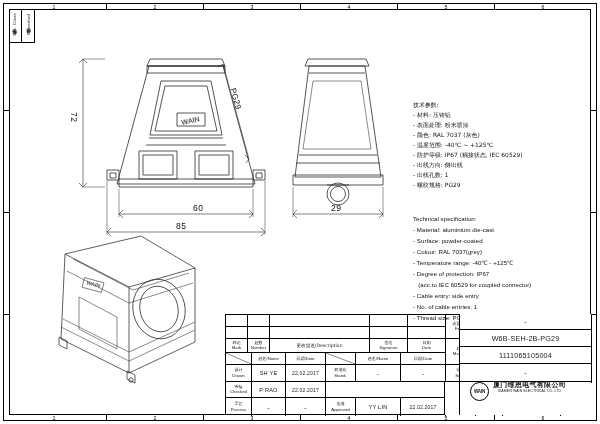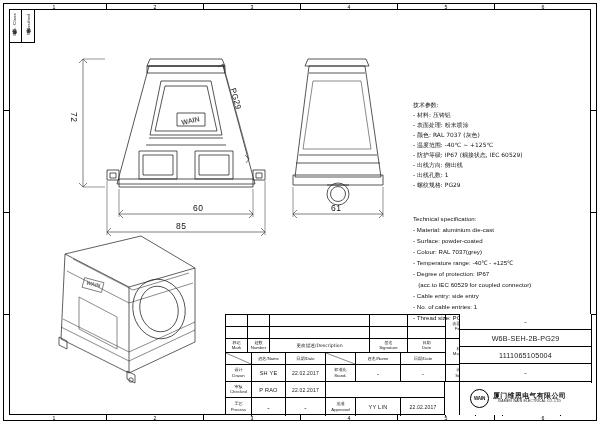--- a/index.html
+++ b/index.html
@@ -199,21 +199,21 @@
         </g>
       </g>
 
       <text x="182" y="114" font-family="Liberation Sans, sans-serif" font-size="7" font-weight="bold" fill="#555" text-anchor="middle" transform="rotate(-12 182 114)">WAIN</text>
       <text x="84" y="277" font-family="Liberation Sans, sans-serif" font-size="5.5" font-weight="bold" fill="#666" text-anchor="middle" transform="rotate(15 84 277)">WAIN</text>
     </svg>
 
     <div class="dim-txt rot" style="left:60px;top:103px;">72</div>
     <div class="dim-txt" style="left:170px;top:194px;margin-left:14px;">60</div>
     <div class="dim-txt" style="left:167px;top:212px;">85</div>
-    <div class="dim-txt" style="left:322px;top:194px;">61</div>
+    <div class="dim-txt" style="left:322px;top:194px;">29</div>
     <div class="dim-txt" style="left:228px;top:78px;transform:rotate(74deg);transform-origin:left top;font-size:8px;">PG29</div>
 
     <div class="spec cn" style="left:404px;top:92px;">技术参数:</div>
     <div class="spec cn" style="left:404px;top:102px;">- 材料: 压铸铝</div>
     <div class="spec cn" style="left:404px;top:112px;">- 表面处理: 粉末喷涂</div>
     <div class="spec cn" style="left:404px;top:122px;">- 颜色: RAL 7037 (灰色)</div>
     <div class="spec cn" style="left:404px;top:132px;">- 温度范围: -40℃ ~ +125℃</div>
     <div class="spec cn" style="left:404px;top:142px;">- 防护等级: IP67 (耦接状态, IEC 60529)</div>
     <div class="spec cn" style="left:404px;top:152px;">- 出线方向: 侧出线</div>
     <div class="spec cn" style="left:404px;top:162px;">- 出线孔数: 1</div>
@@ -448,21 +448,21 @@
   <div style="position:absolute;left:460px;top:347px;width:131px;height:17px;box-sizing:border-box;
               border-bottom:1px solid #000;background:#fff;display:flex;align-items:center;justify-content:center;">
     <span style="font-size:7.2px;letter-spacing:.2px;">1111065105004</span>
   </div>
   <div style="position:absolute;left:460px;top:364px;width:131px;height:18px;box-sizing:border-box;
               border-bottom:1px solid #000;background:#fff;display:flex;align-items:center;justify-content:center;">
     <span class="dash">-</span>
   </div>
 
   <div style="position:absolute;left:445px;top:382px;width:146px;height:33px;box-sizing:border-box;
-              background:#fff;display:flex;align-items:center;justify-content:center;gap:4px;">
+              background:#fff;display:flex;align-items:flex-start;justify-content:center;gap:4px;">
     <div class="logo-circle">
       <span>WAIN</span>
     </div>
     <div style="display:flex;flex-direction:column;align-items:center;">
       <span class="co-cn">厦门维恩电气有限公司</span>
       <span class="co-en">XIAMEN WAIN ELECTRICAL CO.,LTD</span>
     </div>
   </div>
 
   <div style="position:absolute;left:444px;top:382px;width:1px;height:33px;background:#000;"></div>

